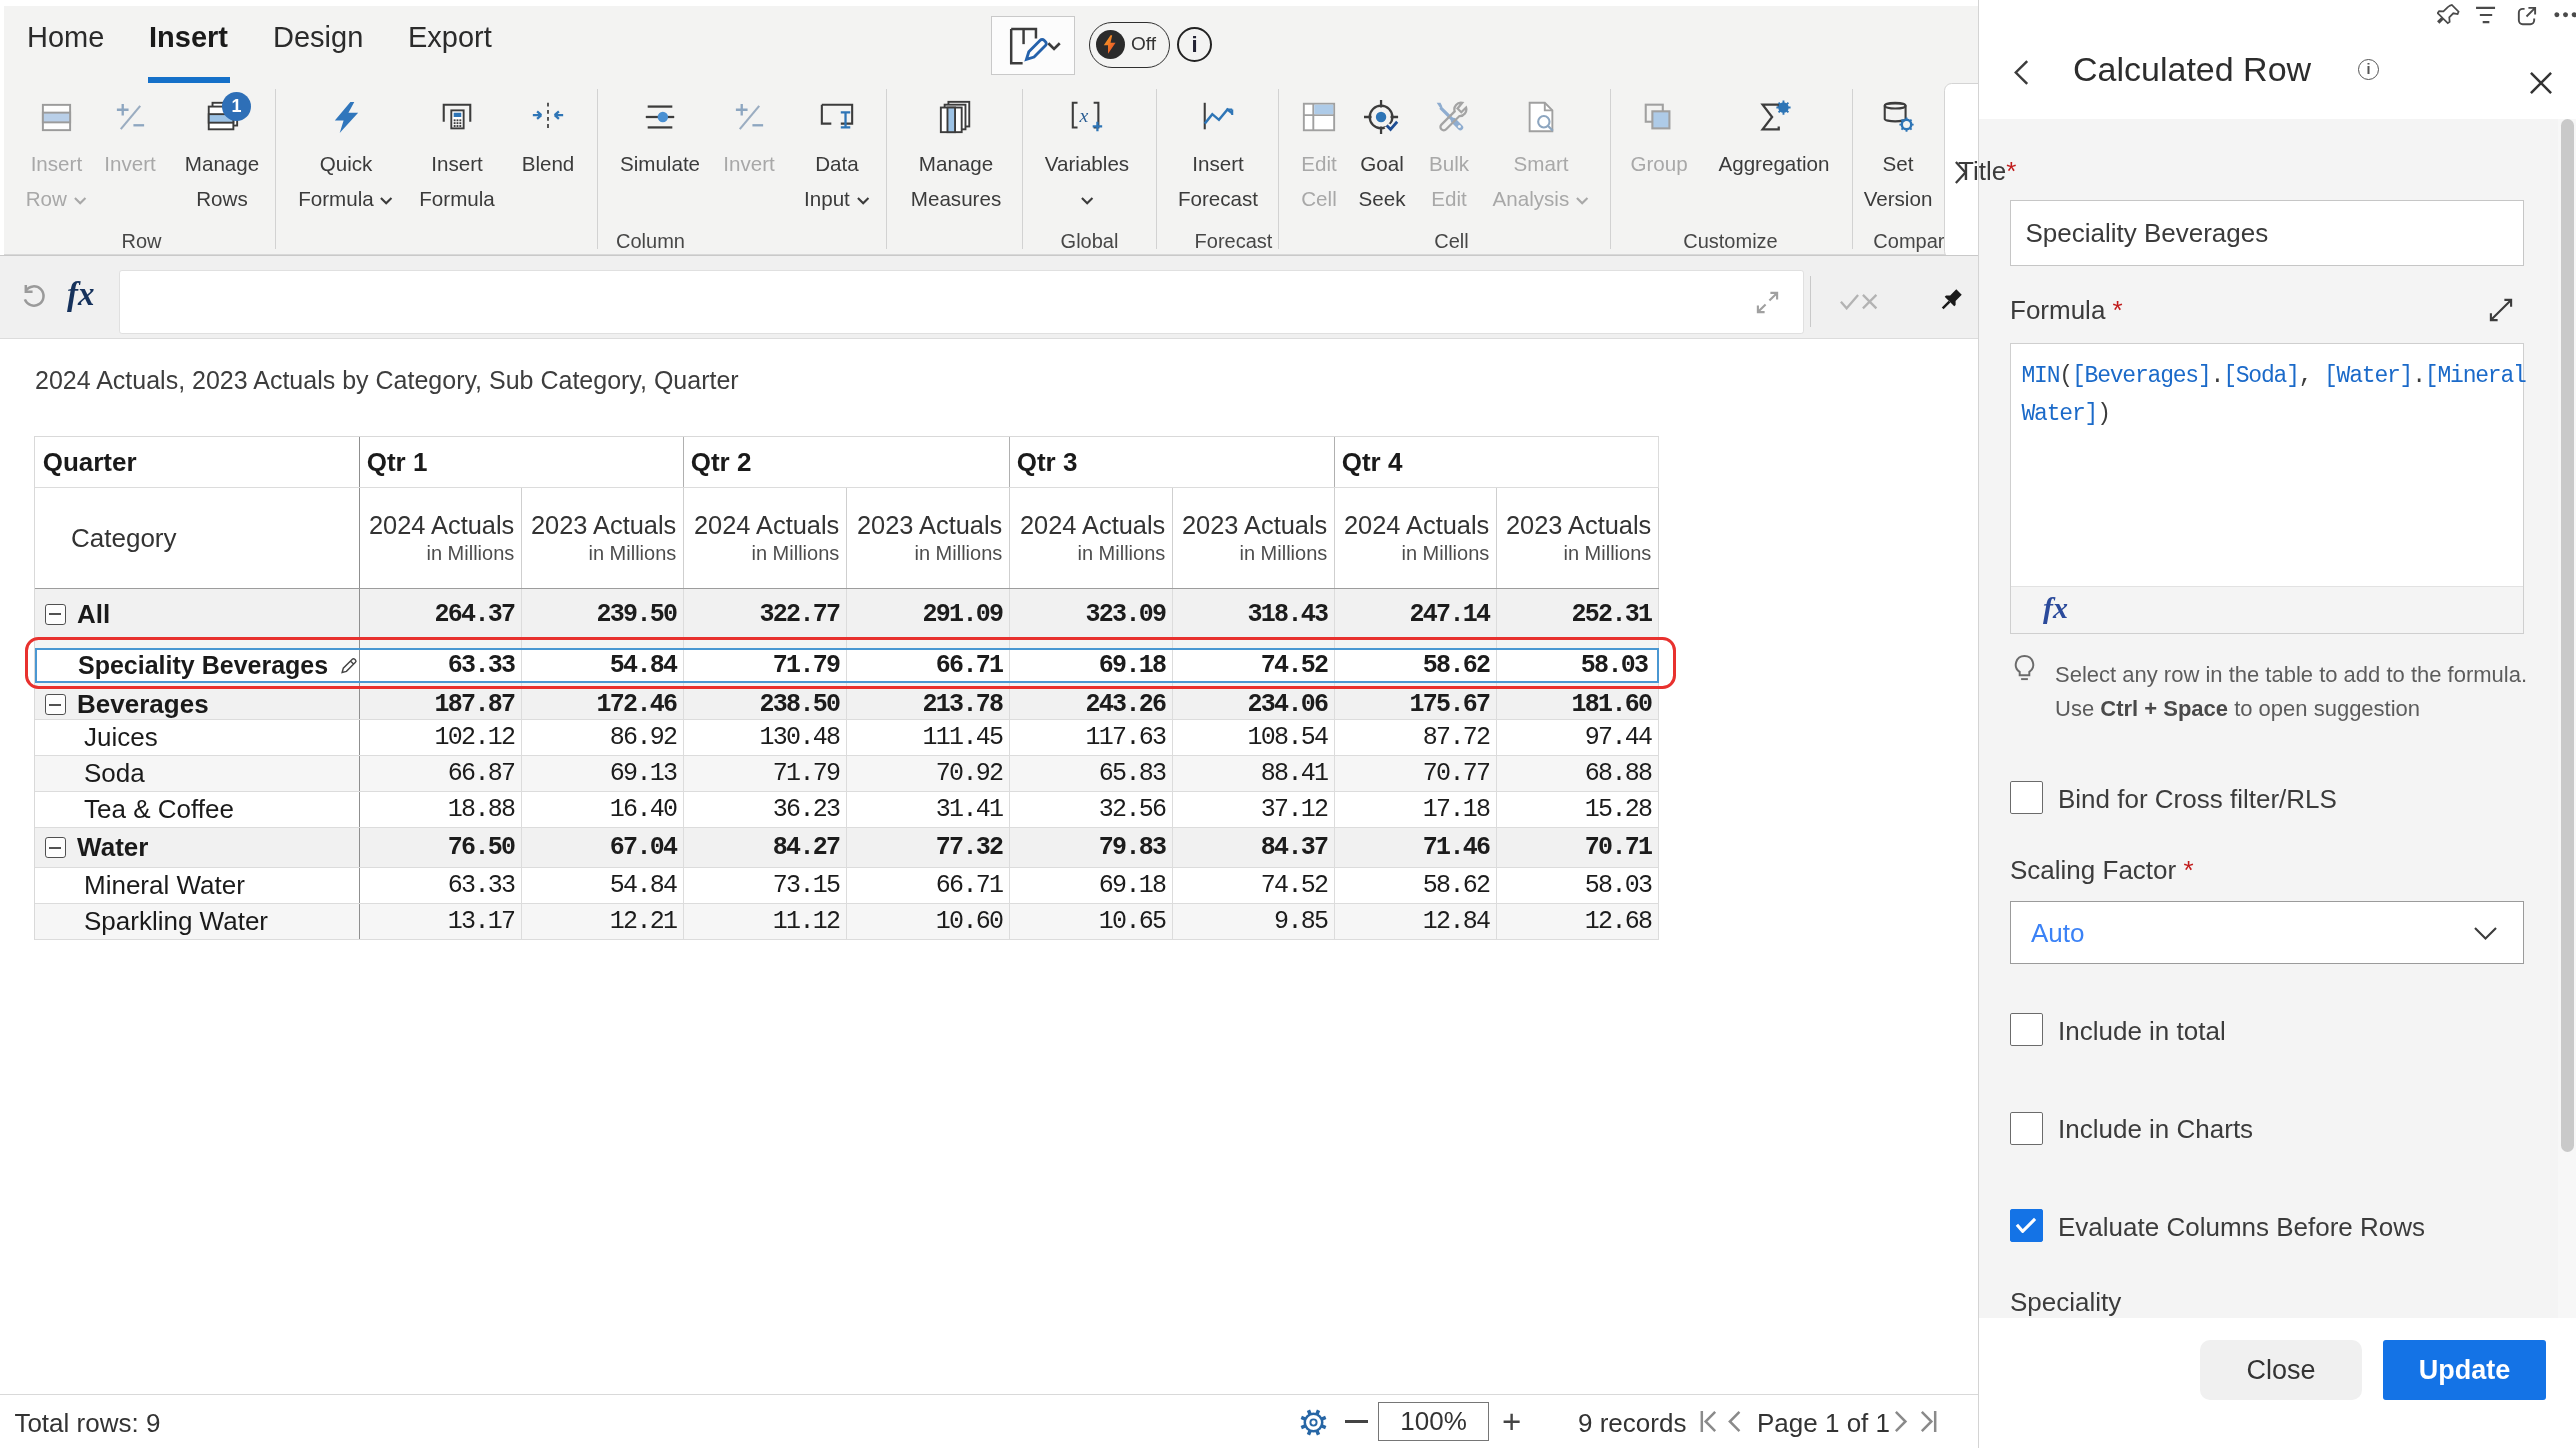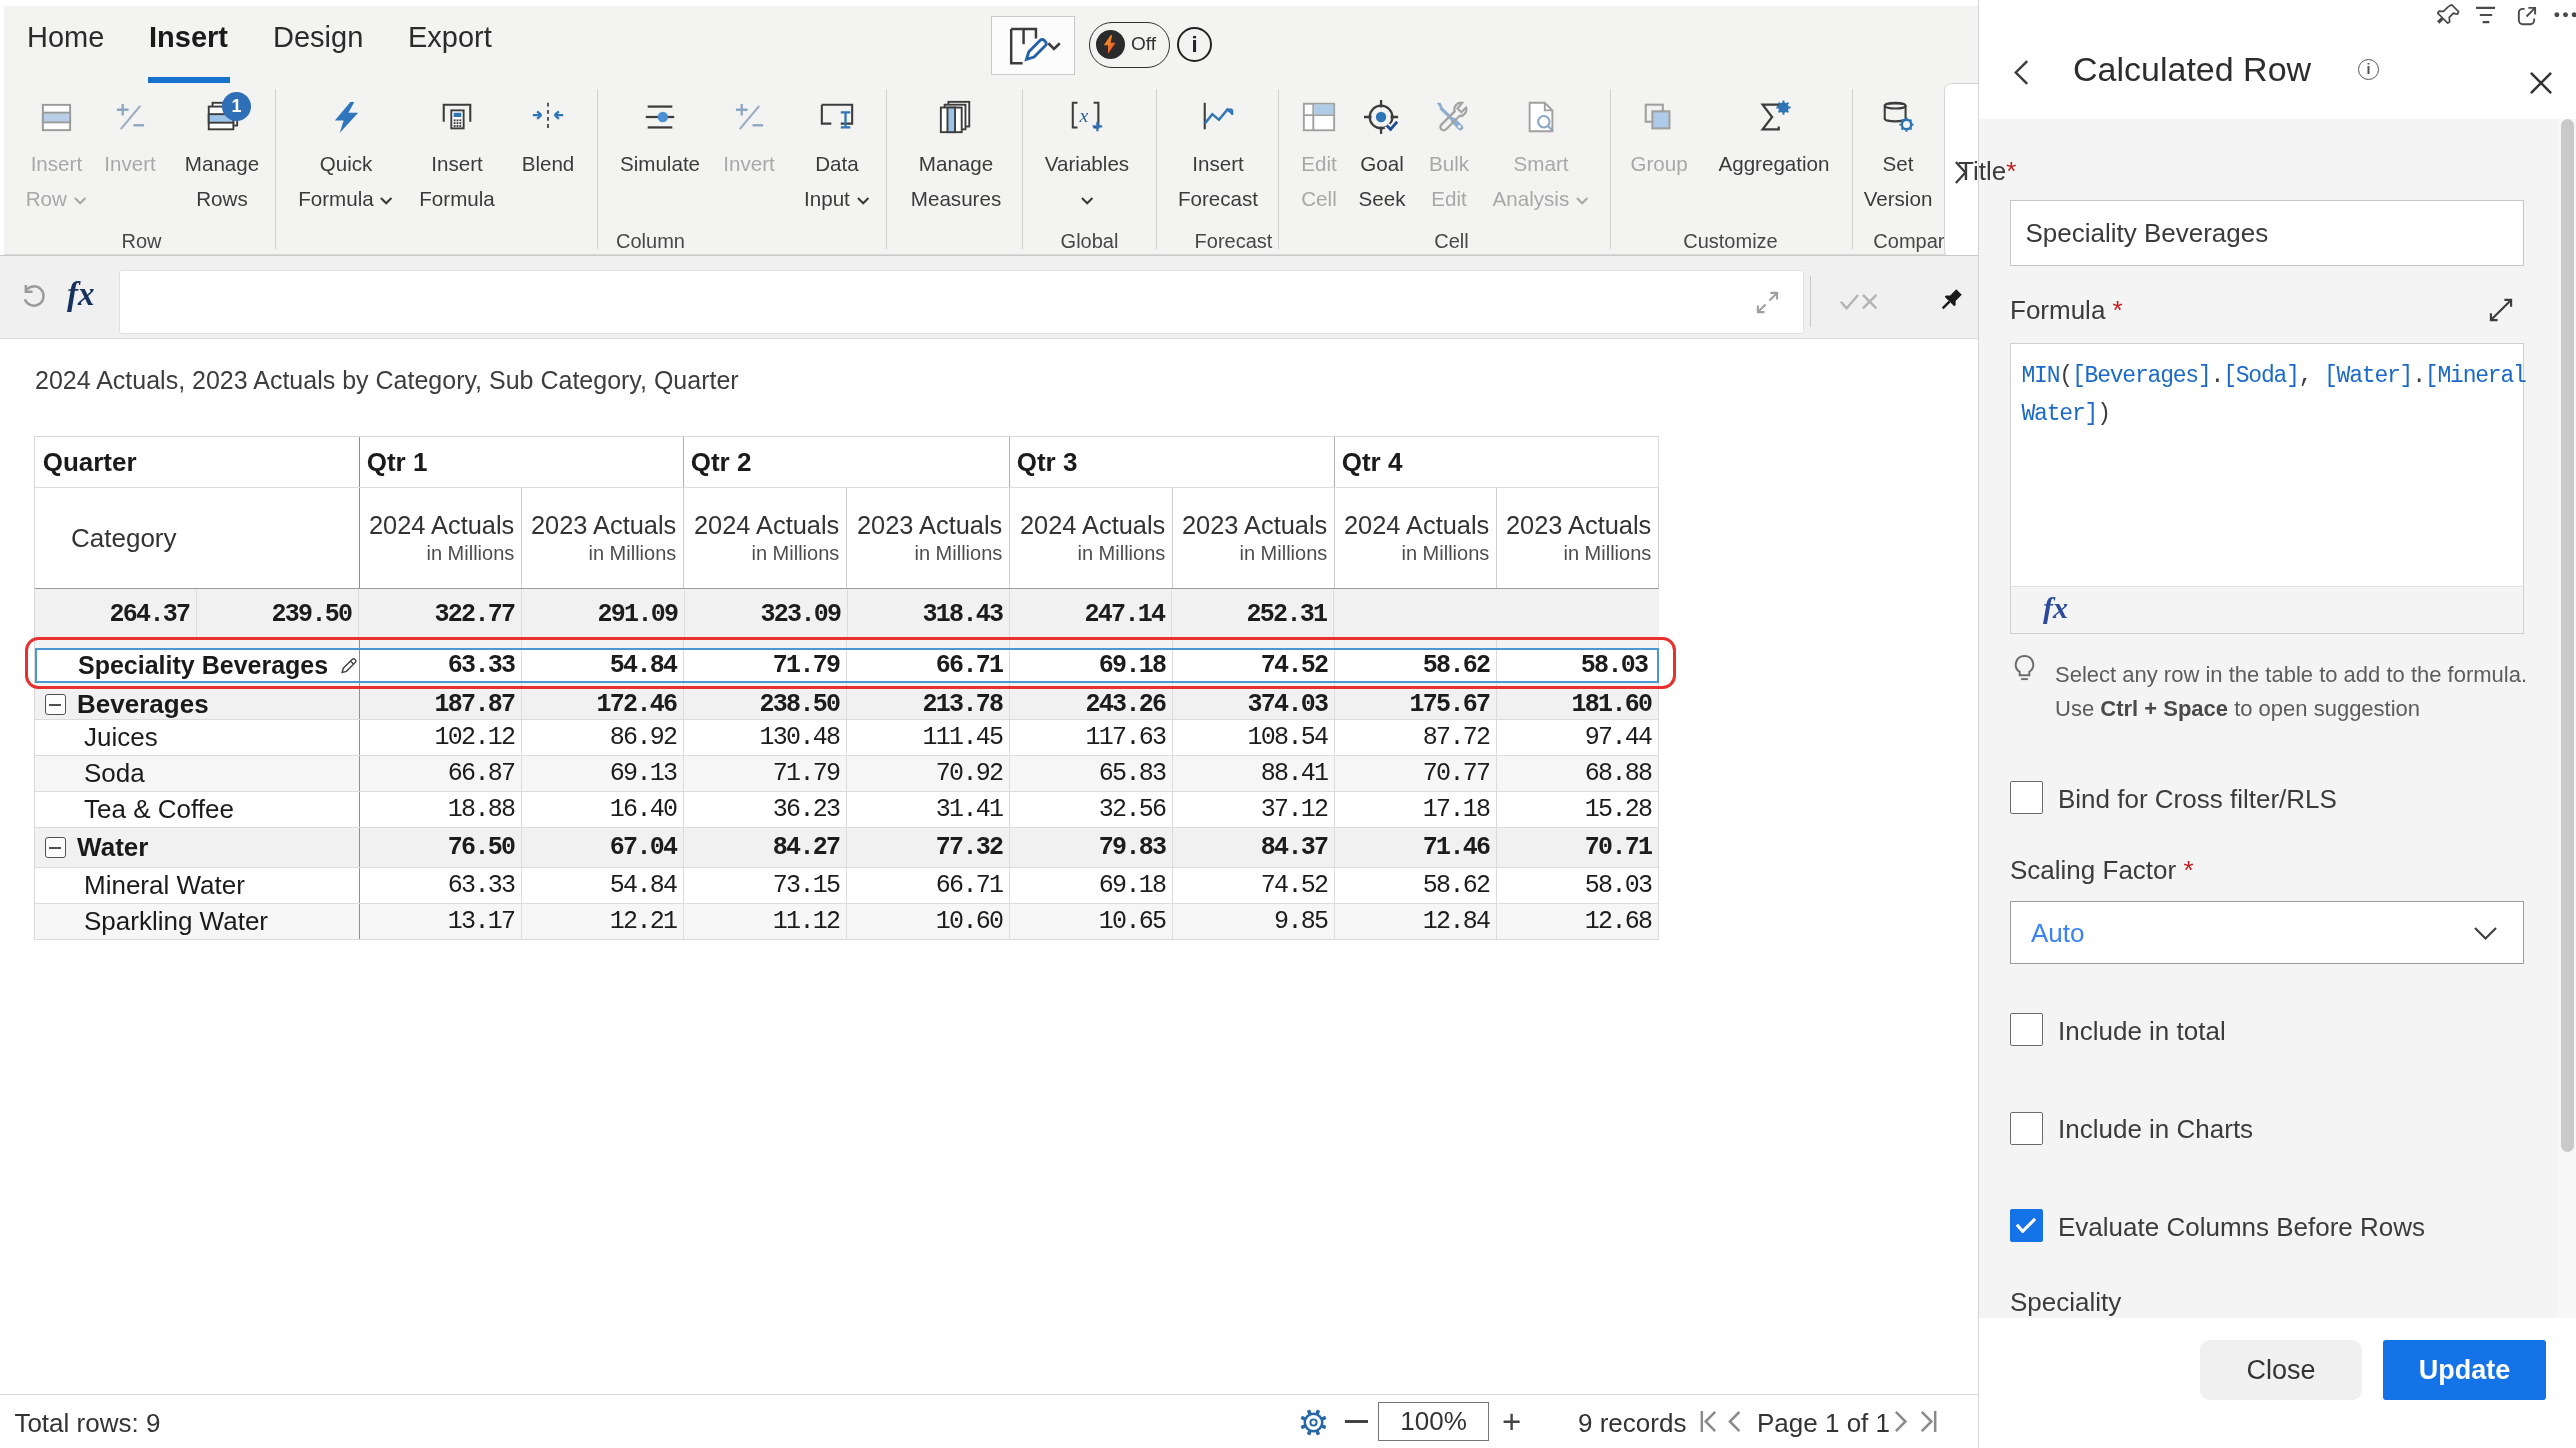--- a/index.html
+++ b/index.html
@@ -452,20 +452,24 @@
       </div>
     <div class="c hh" style="width:162px;">
         <div class="h2">
           <div>2023 Actuals</div>
           <div class="im">in Millions</div>
         </div>
       </div>
   </div>
 
   <div class="trow g" style="height:51px;">
+    <div class="cl" style="width:325px;padding-left:9.6px;">
+        <span class="minus"></span>
+        <span class="rlab bold">All</span>
+      </div>
     <div class="c" style="width:162px;">
         <span class="num bold">264.37</span>
       </div>
     <div class="c" style="width:162px;">
         <span class="num bold">239.50</span>
       </div>
     <div class="c" style="width:163px;">
         <span class="num bold">322.77</span>
       </div>
     <div class="c" style="width:163px;">
@@ -556,21 +560,21 @@
     <div class="c" style="width:163px;">
         <span class="num bold">238.50</span>
       </div>
     <div class="c" style="width:163px;">
         <span class="num bold">213.78</span>
       </div>
     <div class="c" style="width:163px;">
         <span class="num bold">243.26</span>
       </div>
     <div class="c" style="width:162px;">
-        <span class="num bold">374.03</span>
+        <span class="num bold">234.06</span>
       </div>
     <div class="c" style="width:162px;">
         <span class="num bold">175.67</span>
       </div>
     <div class="c" style="width:162px;">
         <span class="num bold">181.60</span>
       </div>
   </div>
 
   <div class="trow" style="height:36px;">

